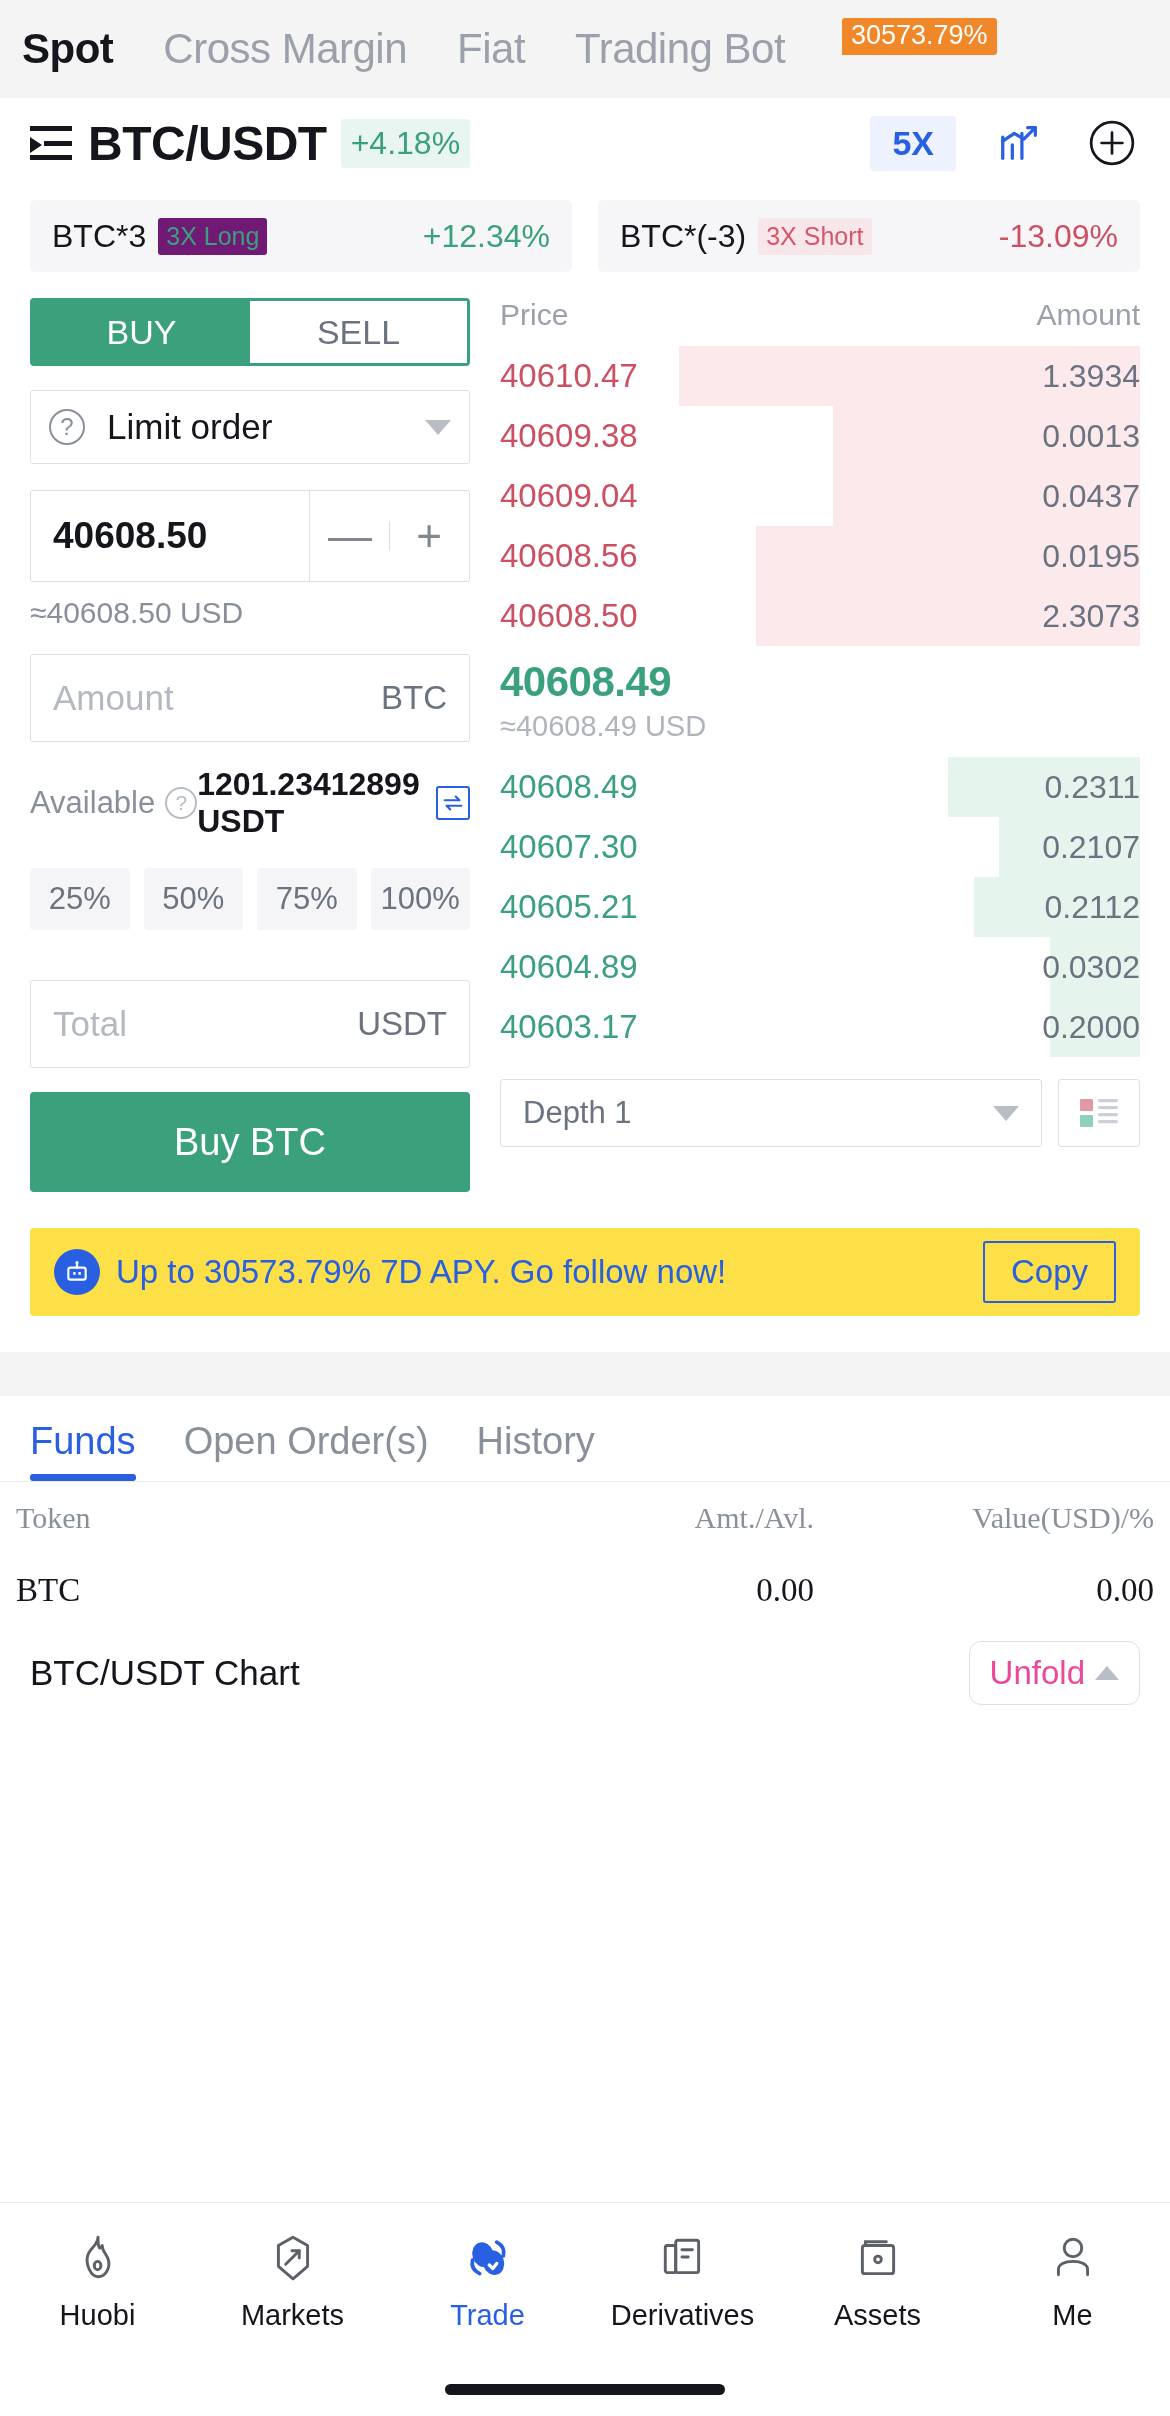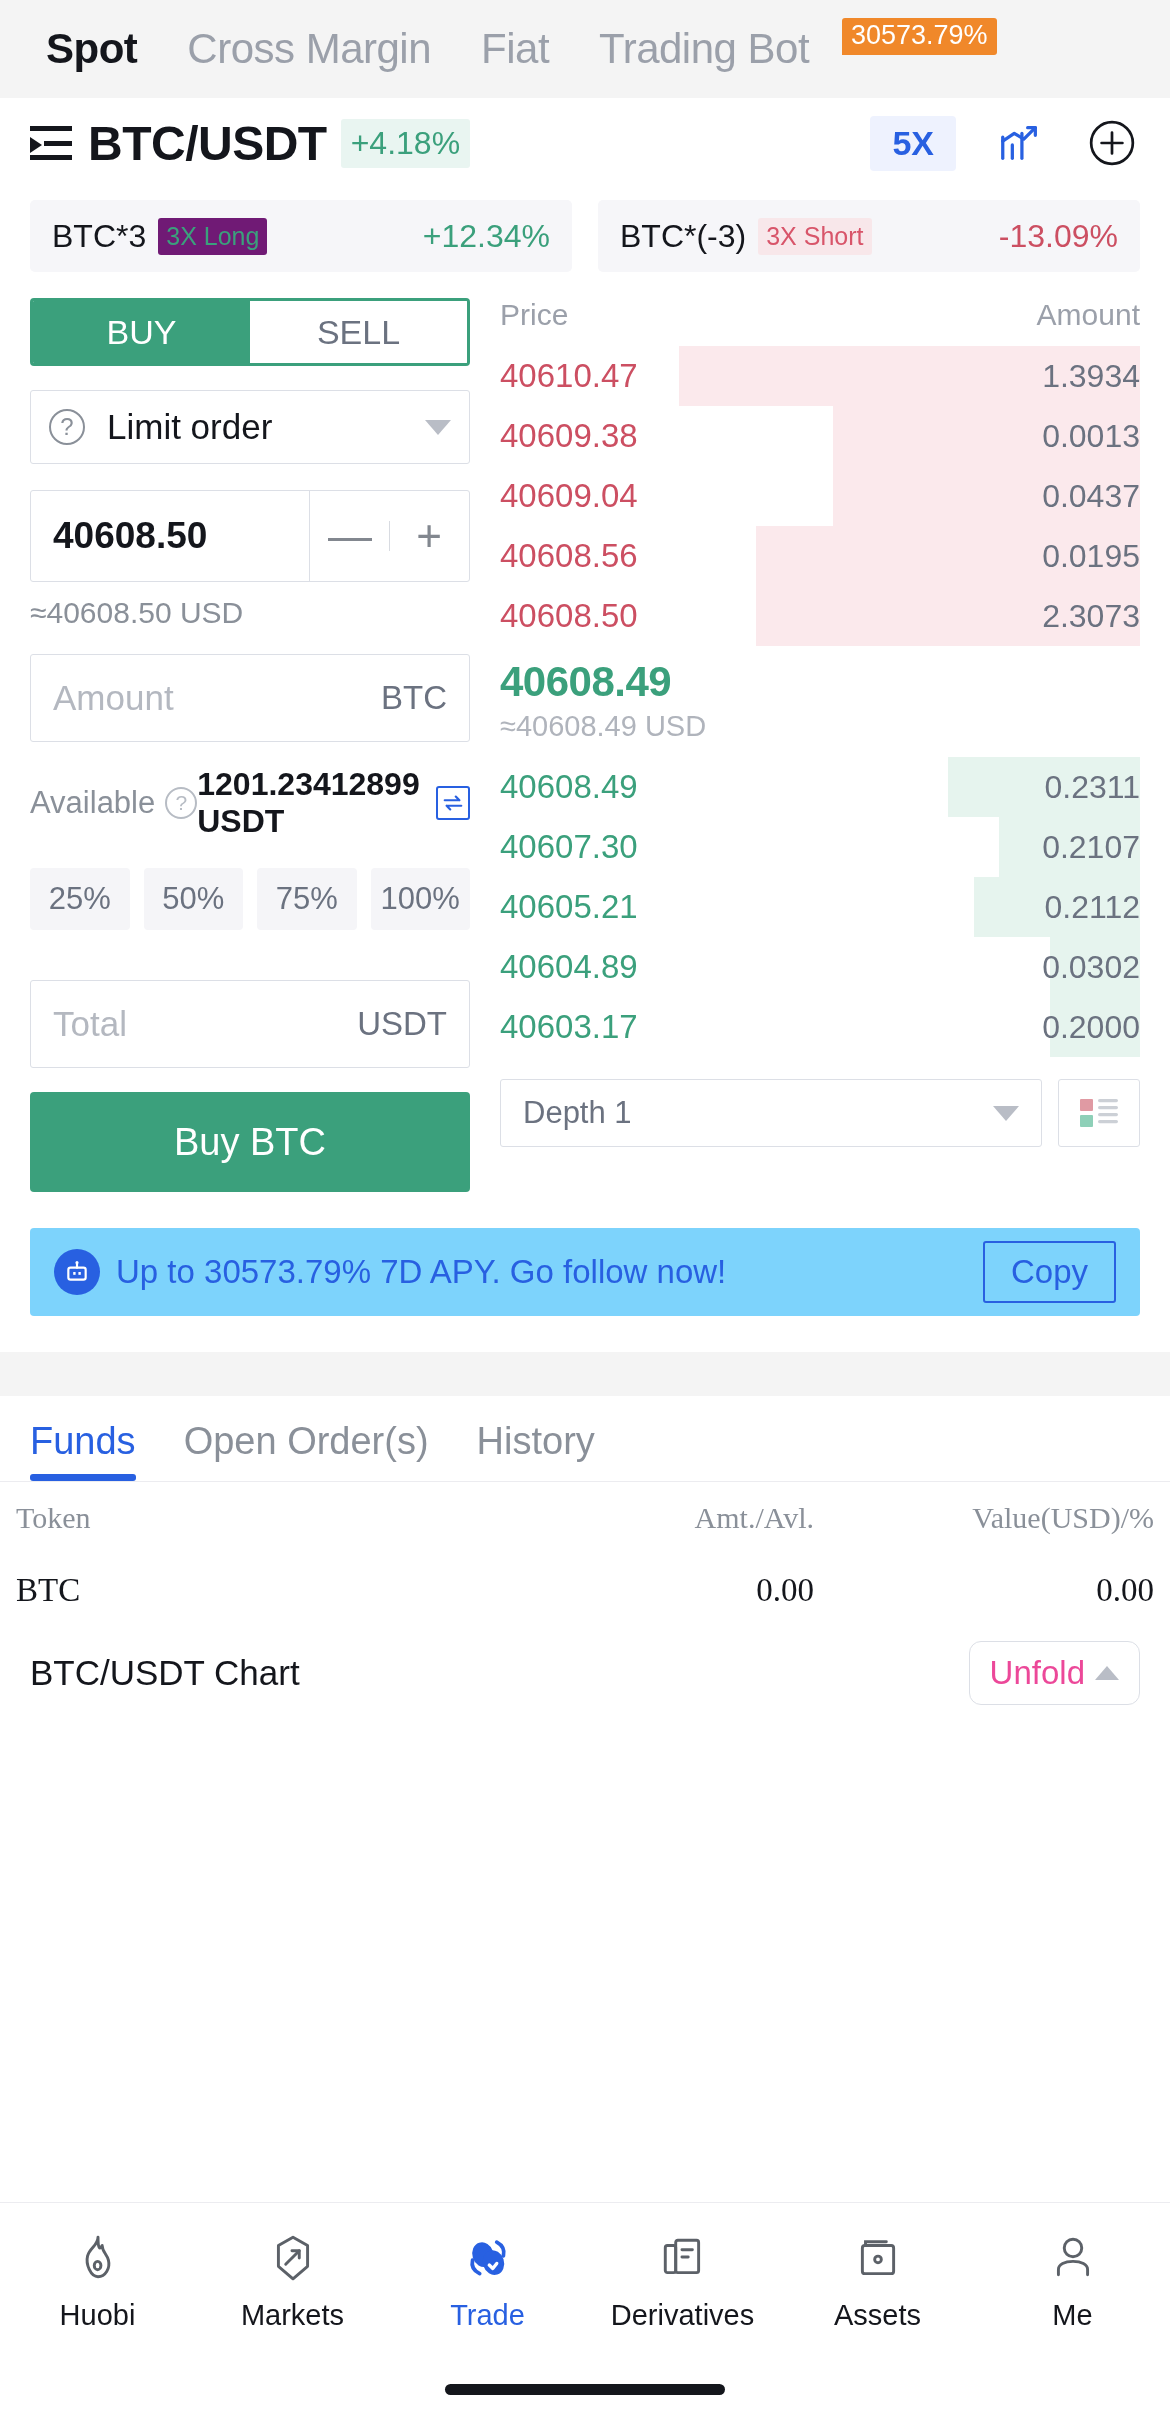--- a/index.html
+++ b/index.html
@@ -19,21 +19,21 @@
     display: flex;
     flex-direction: column;
   }
 
   
   .top-tabs {
     height: 98px;
     background: #f4f4f4;
     display: flex;
     align-items: center;
-    padding-left: 46px;
+    padding-left: 22px;
     gap: 50px;
     position: relative;
     flex: none;
   }
   .top-tab {
     font-size: 42px;
     color: #9ba0aa;
     letter-spacing: -0.5px;
     position: relative;
     white-space: nowrap;
@@ -297,21 +297,21 @@
   .layout-btn {
     width: 82px; height: 68px;
     border: 1px solid #dcdfe6; border-radius: 3px;
     display: flex; align-items: center; justify-content: center;
   }
 
   
   .promo-banner {
     margin: 36px 30px 0 30px;
     height: 88px;
-    background: #7dd3fc;
+    background: #fde047;
     border-radius: 4px;
     display: flex; align-items: center;
     padding: 0 24px;
     flex: none;
   }
   .bot-icon {
     width: 46px; height: 46px; border-radius: 50%;
     background: #2860e1;
     display: flex; align-items: center; justify-content: center;
     flex: none;

